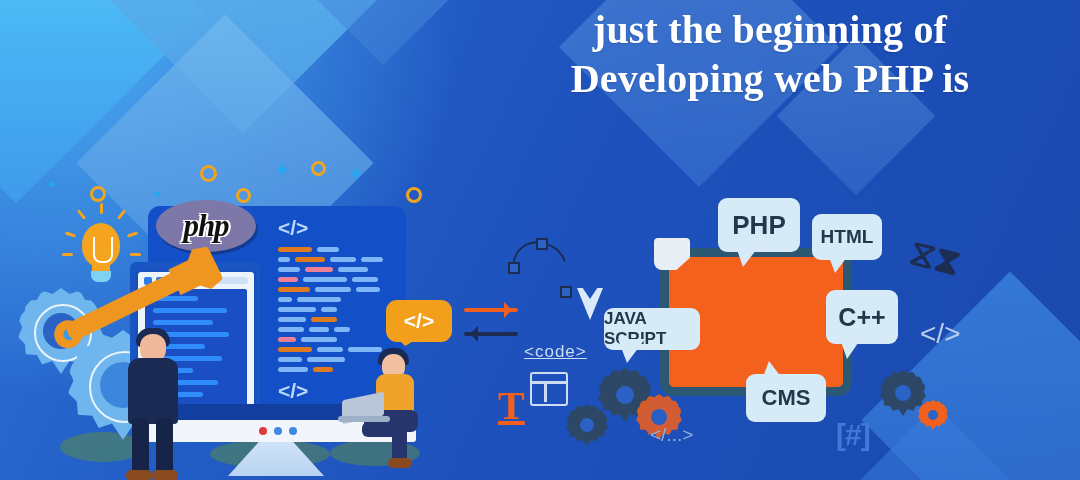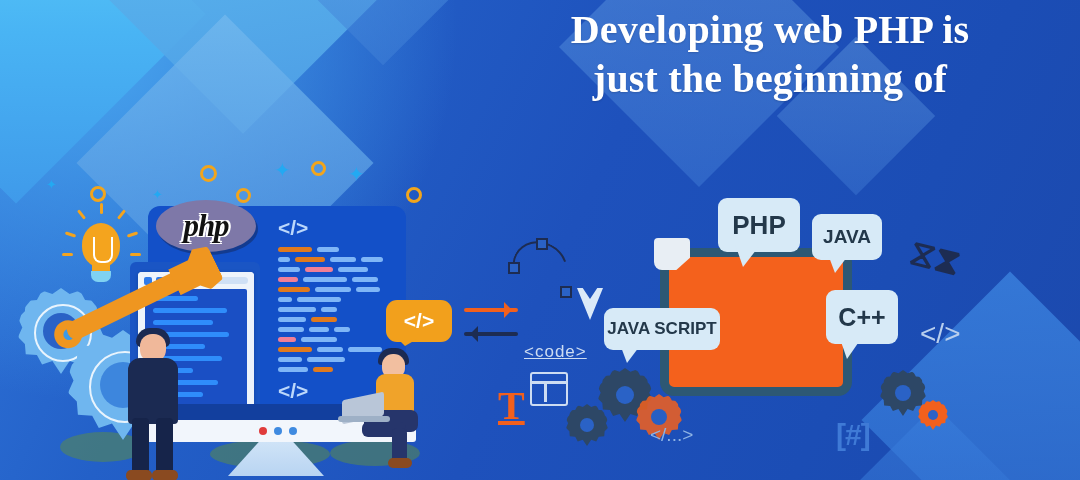--- a/index.html
+++ b/index.html
@@ -193,21 +193,21 @@
     color:#23384a;font-weight:700;display:flex;align-items:center;justify-content:center;
     font-family:"Liberation Sans",sans-serif;
   }
   .badge:after{content:"";position:absolute;border:9px solid transparent;}
   .b-php{left:718px;top:198px;width:82px;height:54px;font-size:26px;}
   .b-php:after{left:16px;bottom:-24px;border-top-color:#d7eaf7;border-right-width:20px;border-top-width:26px;}
   .b-html{left:812px;top:214px;width:70px;height:46px;font-size:19px;}
   .b-html:after{left:14px;bottom:-22px;border-top-color:#d7eaf7;border-right-width:18px;border-top-width:24px;}
   .b-cpp{left:826px;top:290px;width:72px;height:54px;font-size:25px;}
   .b-cpp:after{left:12px;bottom:-24px;border-top-color:#d7eaf7;border-right-width:18px;border-top-width:26px;}
-  .b-js{left:604px;top:308px;width:116px;height:42px;font-size:17px;}
+  .b-js{left:604px;top:308px;width:96px;height:42px;font-size:17px;}
   .b-js:after{left:14px;bottom:-22px;border-top-color:#d7eaf7;border-right-width:18px;border-top-width:24px;}
   .b-cms{left:746px;top:374px;width:80px;height:48px;font-size:22px;}
   .b-cms:after{left:14px;top:-22px;border-bottom-color:#d7eaf7;border-right-width:18px;border-bottom-width:24px;}
 
   
   .blob{position:absolute;background:#5a8a4c;opacity:.55;border-radius:50%;}
 </style>
 </head>
 <body>
 
@@ -226,22 +226,22 @@
   <div class="ring" style="left:236px;top:188px;width:9px;height:9px;"></div>
   <div class="ring" style="left:406px;top:187px;width:10px;height:10px;"></div>
   <div class="ring" style="left:90px;top:186px;width:10px;height:10px;"></div>
   <div class="ring" style="left:311px;top:161px;width:9px;height:9px;"></div>
   <div class="spark" style="left:274px;top:160px;">✦</div>
   <div class="spark" style="left:348px;top:164px;">✦</div>
   <div class="spark sm" style="left:152px;top:188px;">✦</div>
   <div class="spark sm" style="left:46px;top:178px;">✦</div>
 
   <div class="headline">
+    <span>just the beginning of</span>
     <span>Developing web PHP is</span>
-    <span>just the beginning of</span>
   </div>
 
   <div class="blob" style="left:60px;top:432px;width:86px;height:30px;"></div>
   <div class="blob" style="left:210px;top:440px;width:120px;height:28px;"></div>
   <div class="blob" style="left:330px;top:440px;width:90px;height:26px;"></div>
 
   <div class="bulb">
     <div class="bulb-glass"></div>
       <div class="bulb-neck"></div>
     <div class="bulb-base"></div>
@@ -438,27 +438,30 @@
 
   <div class="scene">
     <div class="scene-frame"></div>
     <div class="scene-corner"></div>
   </div>
 
   <div class="badge b-php">
     <span>PHP</span>
   </div>
   <div class="badge b-html">
-    <span>JAVA</span>
+    <span>HTML</span>
   </div>
   <div class="badge b-cpp">
     <span>C++</span>
   </div>
   <div class="badge b-js">
     <span>JAVA SCRIPT</span>
+  </div>
+  <div class="badge b-cms">
+    <span>CMS</span>
   </div>
 
   <div class="dna">⧖⧗</div>
   <div class="slashcode" style="left:920px;top:318px;font-size:28px;color:#b9cfee;">&lt;/&gt;</div>
   <div class="slashcode" style="left:650px;top:424px;font-size:19px;color:#8fb4e4;">&lt;/...&gt;</div>
   <div class="brackhash">[#]</div>
 
 </div>
 
 </body></html>

